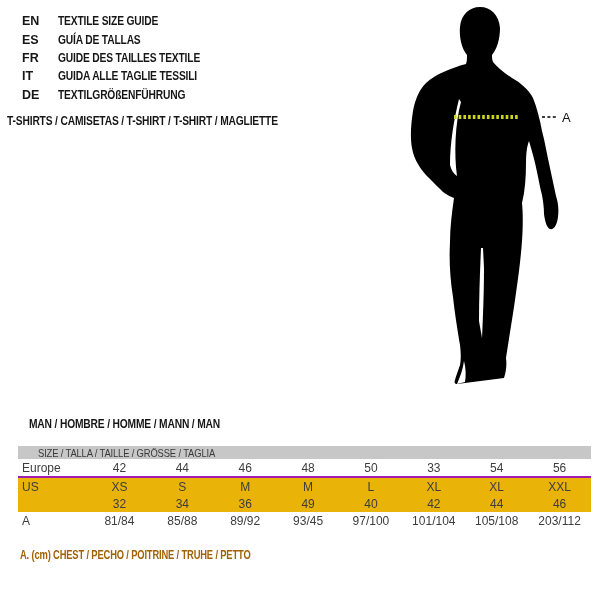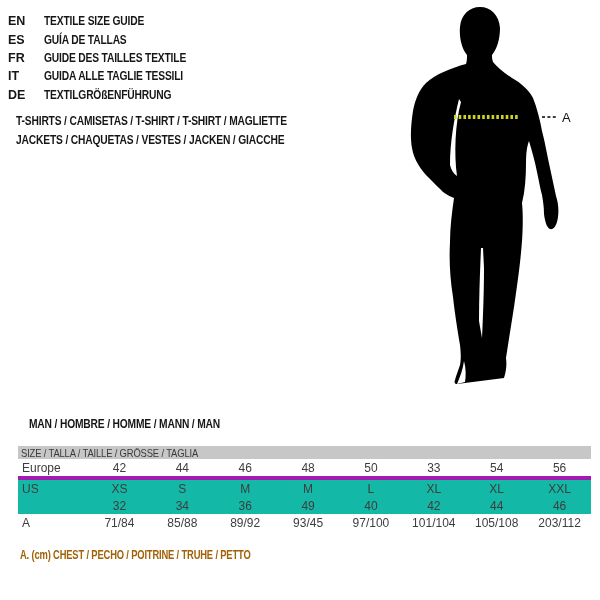--- a/index.html
+++ b/index.html
@@ -4,41 +4,41 @@
 <style>
   html,body{margin:0;padding:0;}
   body{
     width:600px;height:600px;background:#ffffff;overflow:hidden;position:relative;
     font-family:"Liberation Sans","DejaVu Sans",sans-serif;color:#111;
   }
   .abs{position:absolute;}
   .cond{display:inline-block;transform:scaleX(0.82);transform-origin:0 50%;letter-spacing:-0.2px;white-space:nowrap;}
 
   
-  .lang-list{top:12px;left:8px;}
+  .lang-list{top:12px;left:22px;}
   .lang-row{display:flex;height:18.4px;align-items:center;font-weight:700;font-size:12.5px;color:#161616;}
   .lang-code{width:36px;flex:0 0 36px;}
 
   
-  .garments{top:112px;left:16px;font-weight:700;font-size:12.5px;color:#161616;line-height:18.8px;}
+  .garments{top:112px;left:7px;font-weight:700;font-size:12.5px;color:#161616;line-height:18.8px;}
 
   
   .figure-wrap{left:370px;top:5px;width:210px;height:385px;}
 
   
   .section-title{top:417px;left:20px;font-weight:700;font-size:12.5px;color:#161616;padding-left:9px;}
 
   
   table.size-table{position:absolute;left:18px;top:446px;width:573px;border-collapse:collapse;table-layout:fixed;}
   table.size-table td{padding:0;font-size:12px;color:#3d3d3d;text-align:center;vertical-align:middle;}
-  tr.hdr td{background:#c7c7c7;height:13px;text-align:left;font-size:11.5px;color:#3a3a3a;padding-left:3px;}
+  tr.hdr td{background:#c7c7c7;height:13px;text-align:left;font-size:11.5px;color:#3a3a3a;padding-left:20px;}
   tr.data-row td{height:17px;}
   tr.data-row td.lbl{text-align:left;padding-left:4px;}
-  tr.row-europe td{border-bottom:4px solid #a21caf;margin-left:9px;}
-  tr.row-alt td{background:#14b8a6;}
+  tr.row-europe td{border-bottom:2px solid #a21caf;margin-left:9px;}
+  tr.row-alt td{background:#eab308;}
 
   
   .footnote{top:548px;left:20px;font-weight:700;font-size:12px;color:#a16207;}
 </style>
 </head>
 <body>
 
 <div class="abs lang-list">
   <div class="lang-row">
     <span class="lang-code">EN</span>
@@ -57,21 +57,20 @@
     <span class="cond">GUIDA ALLE TAGLIE TESSILI</span>
   </div>
   <div class="lang-row">
     <span class="lang-code">DE</span>
     <span class="cond">TEXTILGRÖßENFÜHRUNG</span>
   </div>
 </div>
 
 <div class="abs garments">
   <div><span class="cond">T-SHIRTS / CAMISETAS / T-SHIRT / T-SHIRT / MAGLIETTE</span></div>
-  <div><span class="cond">JACKETS / CHAQUETAS / VESTES / JACKEN / GIACCHE</span></div>
 </div>
 
 <div class="abs figure-wrap">
   <svg width="210" height="385" viewBox="0 0 210 385" xmlns="http://www.w3.org/2000/svg">
     <path fill="#000000" d="
       M110 2
       C99 2 91 10 90 22
       C89 33 92 44 97 50
       C97 53 97 56 96 59
       C81 63 66 69 56 78
@@ -164,21 +163,21 @@
     <td>34</td>
     <td>36</td>
     <td>49</td>
     <td>40</td>
     <td>42</td>
     <td>44</td>
     <td>46</td>
   </tr>
   <tr class="data-row">
     <td class="lbl">A</td>
-    <td>71/84</td>
+    <td>81/84</td>
     <td>85/88</td>
     <td>89/92</td>
     <td>93/45</td>
     <td>97/100</td>
     <td>101/104</td>
     <td>105/108</td>
     <td>203/112</td>
   </tr>
   </tbody>
 </table>

